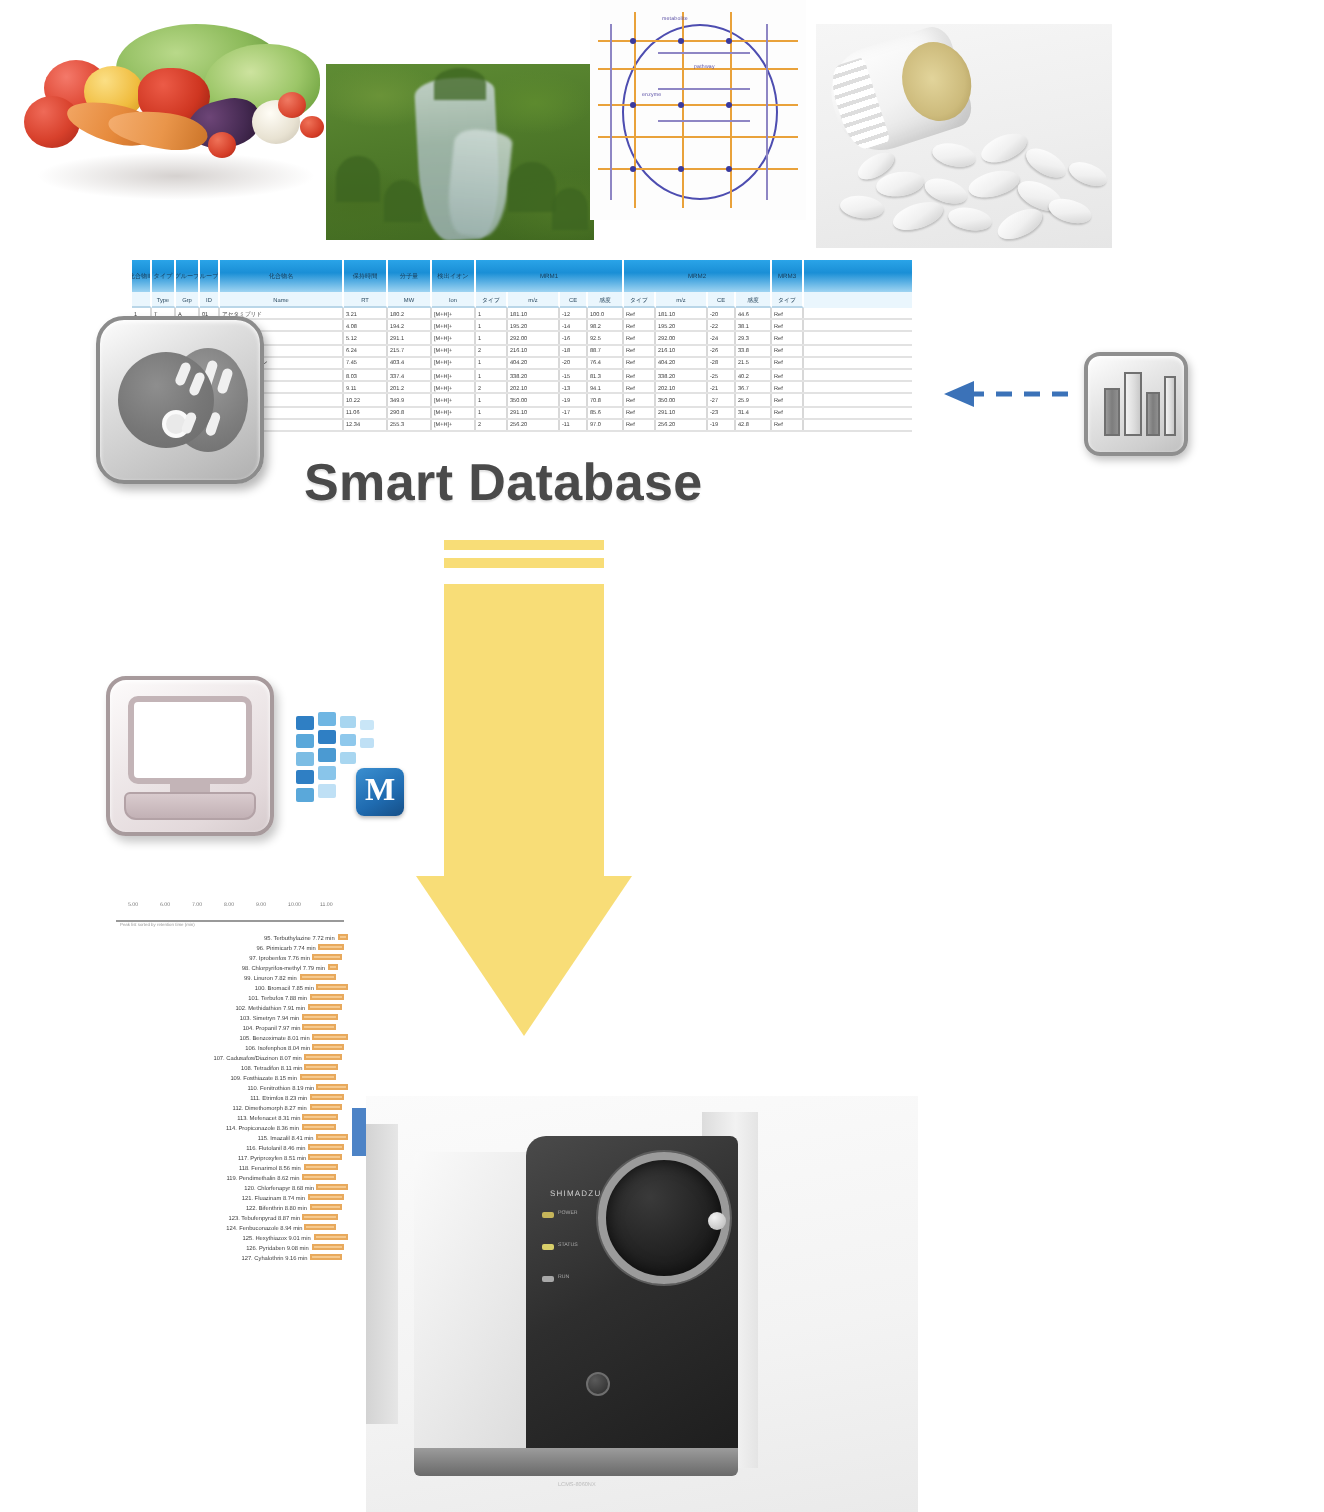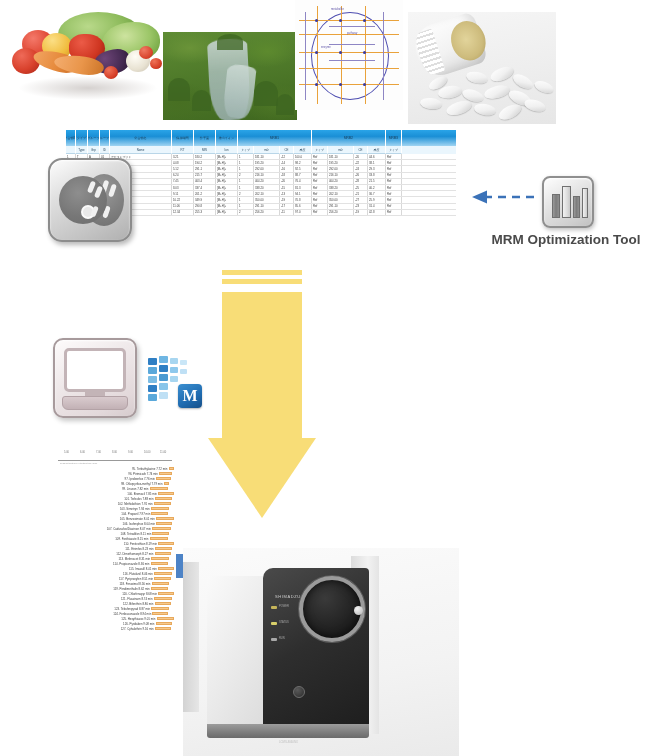--- a/index.html
+++ b/index.html
@@ -557,33 +557,33 @@
       <div class="disc-sheen" style="left:20px; top:32px; width:5px; height:12px; transform:rotate(18deg);"></div>
     </div>
     <div class="disc front">
       <div class="disc-hole"></div>
       <div class="disc-sheen" style="left:30px; top:5px;  width:5px; height:12px; transform:rotate(22deg);"></div>
       <div class="disc-sheen" style="left:37px; top:10px; width:5px; height:12px; transform:rotate(22deg);"></div>
       <div class="disc-sheen" style="left:33px; top:30px; width:5px; height:11px; transform:rotate(22deg);"></div>
     </div>
   </div>
 
+  <div id="smart-db-label">Smart Database</div>
 
   <div id="mrm-tool-group">
     <svg id="mrm-dashed-arrow" viewBox="0 0 64 14">
       <line x1="62" y1="7" x2="14" y2="7" stroke="#3B72B8" stroke-width="2.4" stroke-dasharray="8 6" stroke-linecap="butt"></line>
       <polygon points="0,7 15,0.5 15,13.5" fill="#3B72B8"></polygon>
     </svg>
     <div id="mrm-tool-icon">
       <div class="slider-bar" style="left:8px;  top:16px; width:8px;  height:24px;"></div>
       <div class="slider-bar light" style="left:18px; top:8px;  width:9px;  height:32px;"></div>
       <div class="slider-bar" style="left:29px; top:18px; width:7px;  height:22px;"></div>
       <div class="slider-bar light" style="left:38px; top:10px; width:6px;  height:30px;"></div>
     </div>
-    <div id="mrm-tool-label">MRM Optimization Tool</div>
   </div>
 
   <div id="yellow-arrow">
     <div class="ya-stripe" style="top:0px;  height:5px;"></div>
     <div class="ya-stripe" style="top:9px;  height:5px;"></div>
     <div class="ya-shaft"></div>
     <div class="ya-head"></div>
   </div>
 
   <div id="computer-icon">

